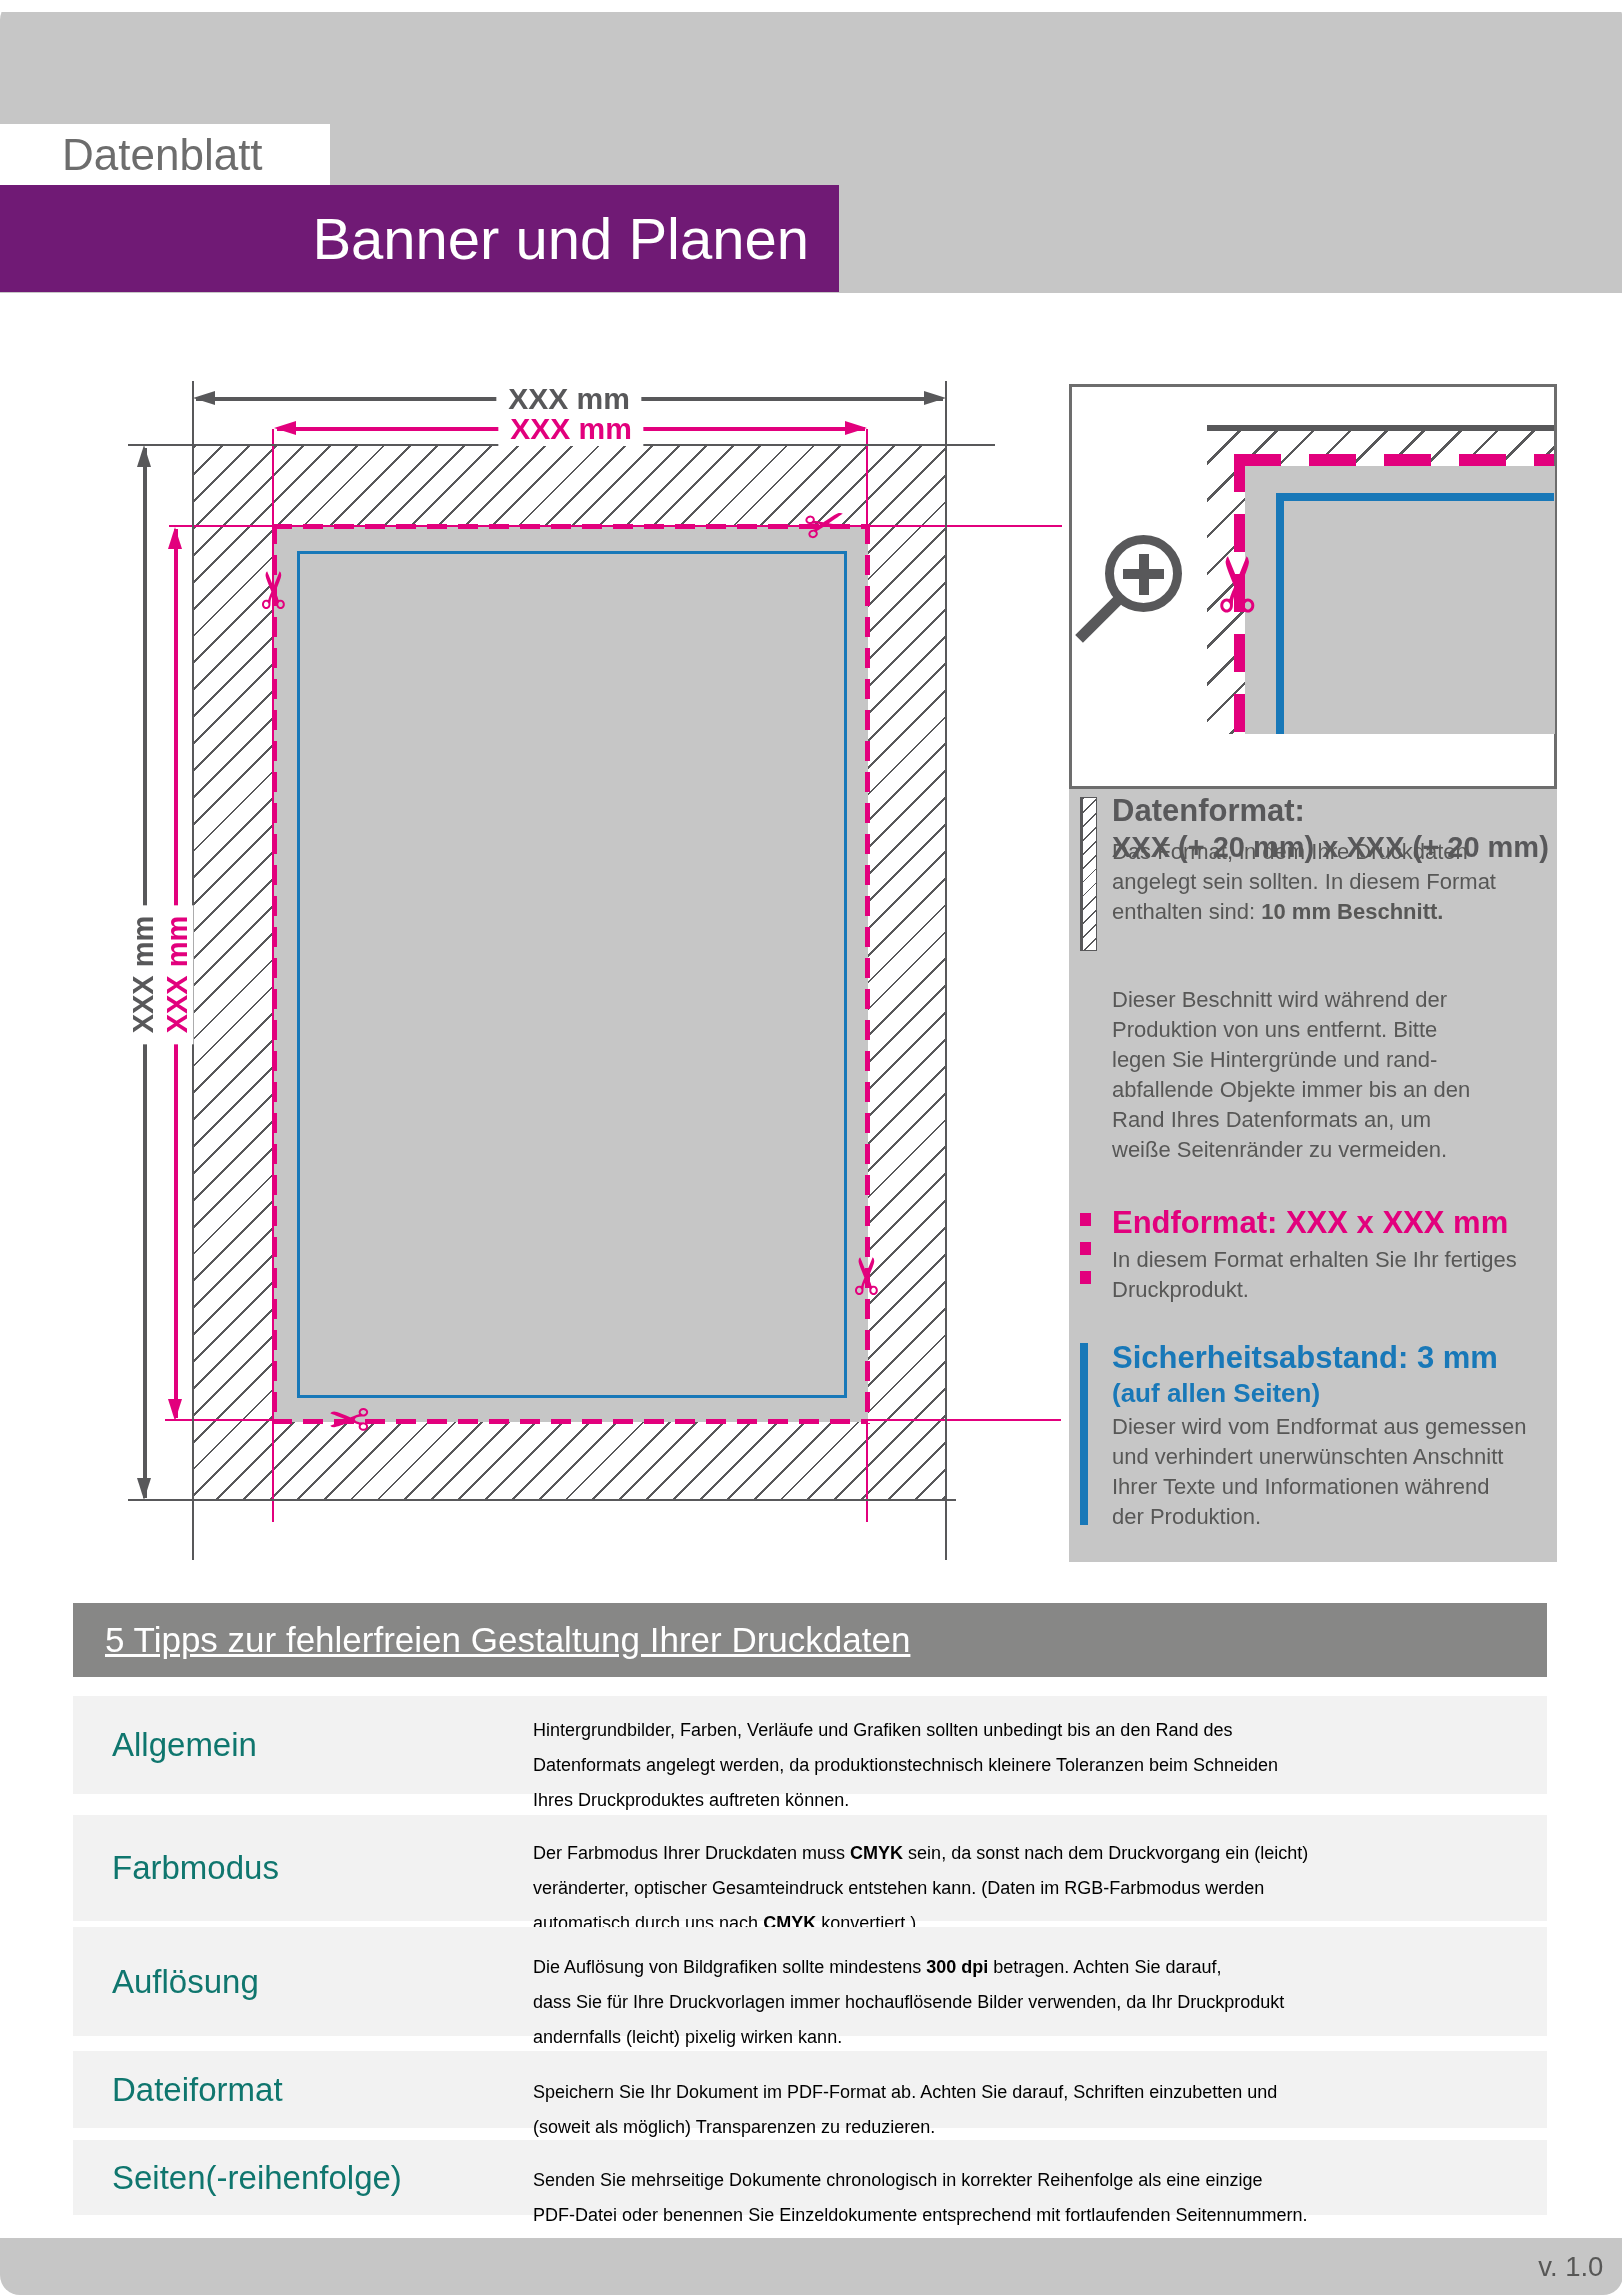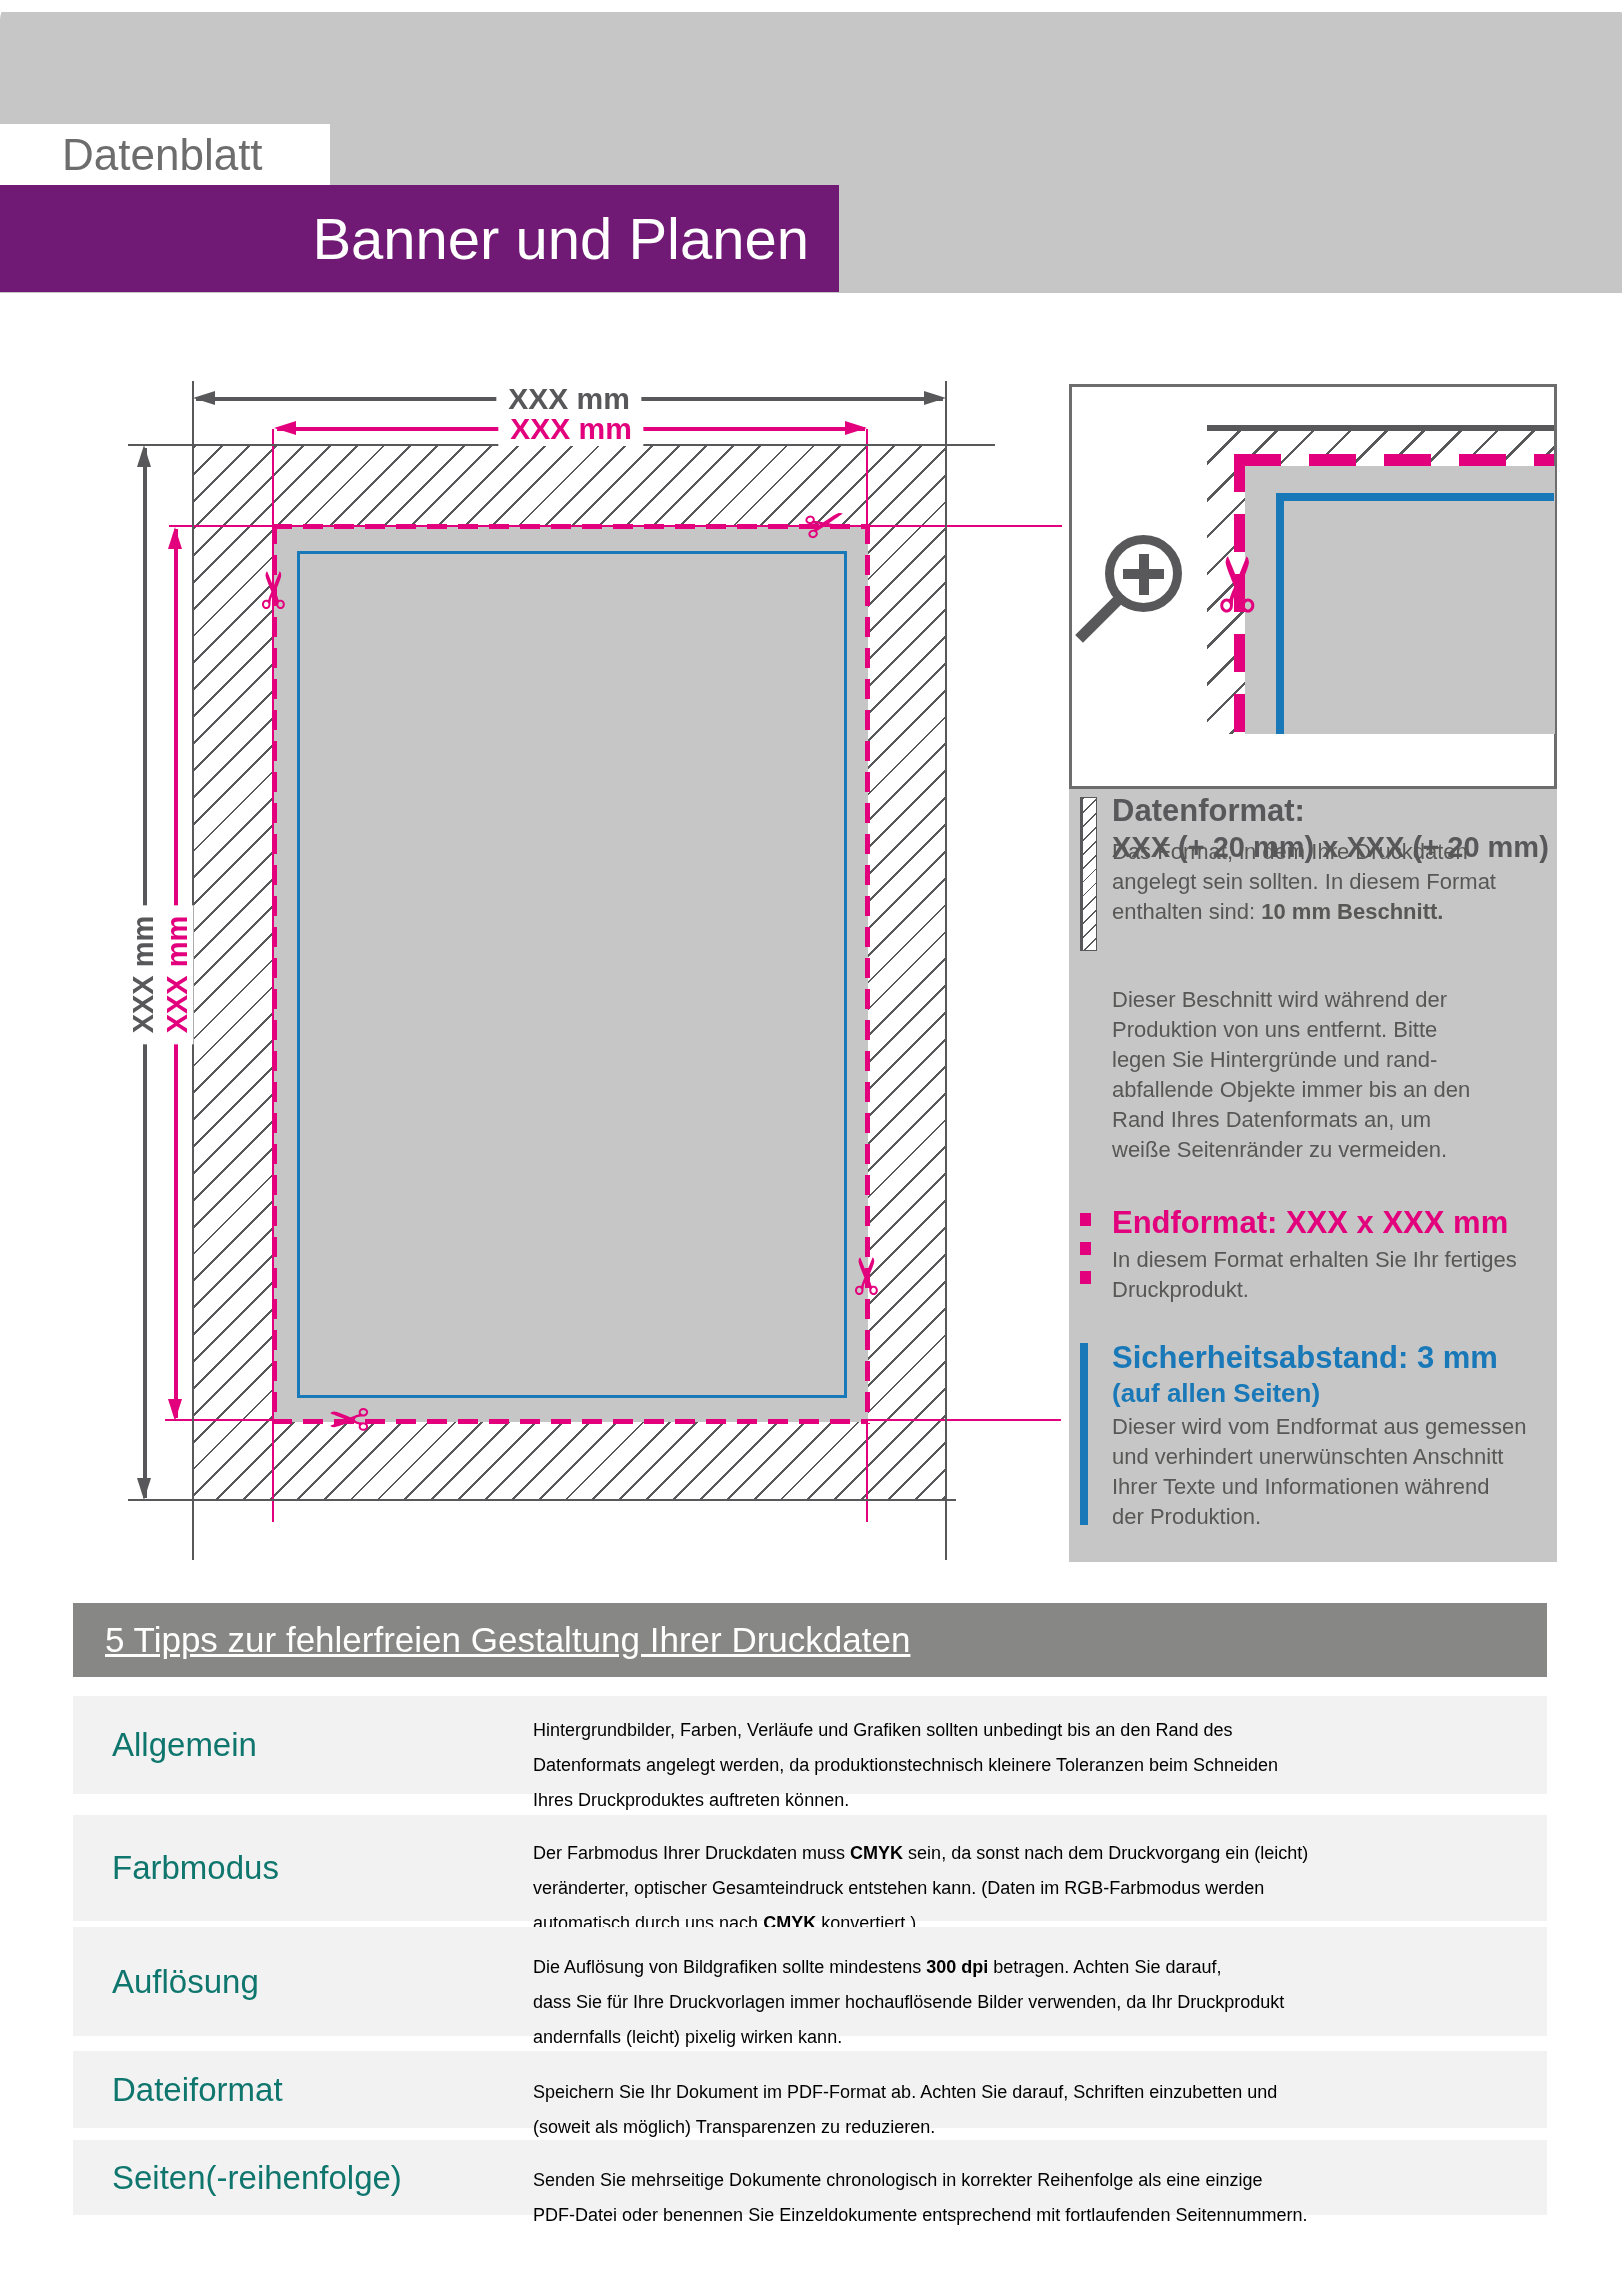--- a/index.html
+++ b/index.html
@@ -254,15 +254,18 @@
     <div class="tip-label">Dateiformat</div>
     <div class="tip-text"><span>Speichern Sie Ihr Dokument im PDF-Format ab. Achten Sie darauf, Schriften einzubetten und
 (soweit als möglich) Transparenzen zu reduzieren.</span></div>
   </div>
   <div class="tip-row" id="row5">
     <div class="tip-label">Seiten(-reihenfolge)</div>
     <div class="tip-text"><span>Senden Sie mehrseitige Dokumente chronologisch in korrekter Reihenfolge als eine einzige
 PDF-Datei oder benennen Sie Einzeldokumente entsprechend mit fortlaufenden Seitennummern.</span></div>
   </div>
 
+  <div class="abs" id="footer">
+    <span id="version">v. 1.0</span>
+  </div>
 
 </div>
 
 
 </body></html>

